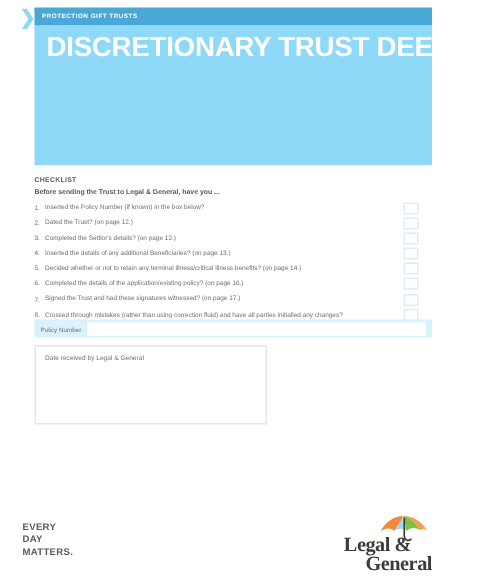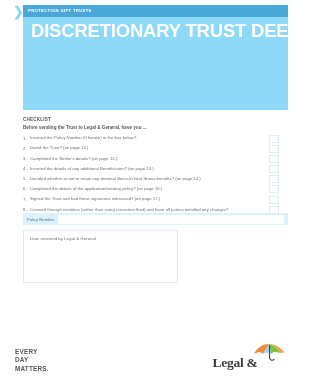--- a/index.html
+++ b/index.html
@@ -218,21 +218,21 @@
     width: 92px;
     font-family: "Liberation Serif", serif;
     font-weight: bold;
     font-size: 13.5px;
     line-height: 0.98;
     color: #3c3c3b;
     text-align: right;
     letter-spacing: -0.3px;
   }
   .lg-wordmark span { display: block; }
-  .lg-line1 { padding-right: 14px; text-align: center; }
+  .lg-line1 { padding-right: 14px; }
 </style>
 </head>
 <body>
 
 <div class="header">
   <div class="chevron-icon">❯❯</div>
 
   <div class="eyebrow-band">
     <div class="eyebrow-text">PROTECTION GIFT TRUSTS</div>
   </div>
@@ -314,15 +314,16 @@
   <div class="lg-logo">
     <svg class="lg-umbrella" viewBox="0 0 68 44">
       <path d="M34 6 C20 6 8 16 4 26 C12 21 18 22 22 26 C25 20 29 16 34 6 Z" fill="#f08a3c"></path>
       <path d="M34 6 C29 16 25 20 22 26 C27 22 33 22 38 26 C37 19 35 12 34 6 Z" fill="#9ed8f0"></path>
       <path d="M34 6 C35 12 37 19 38 26 C43 21 50 21 56 25 C50 15 44 8 34 6 Z" fill="#7cc242"></path>
       <path d="M34 6 C44 8 50 15 56 25 C60 22 64 23 66 26 C60 15 48 6 34 6 Z" fill="#f0a04b"></path>
       <path d="M35 9 L35 32 C35 38 40 40 44 37" stroke="#3c3c3b" stroke-width="2.2" fill="none" stroke-linecap="round"></path>
     </svg>
     <div class="lg-wordmark">
       <span class="lg-line1">Legal &amp;</span>
+      <span>General</span>
     </div>
   </div>
 </div>
 
 </body></html>

